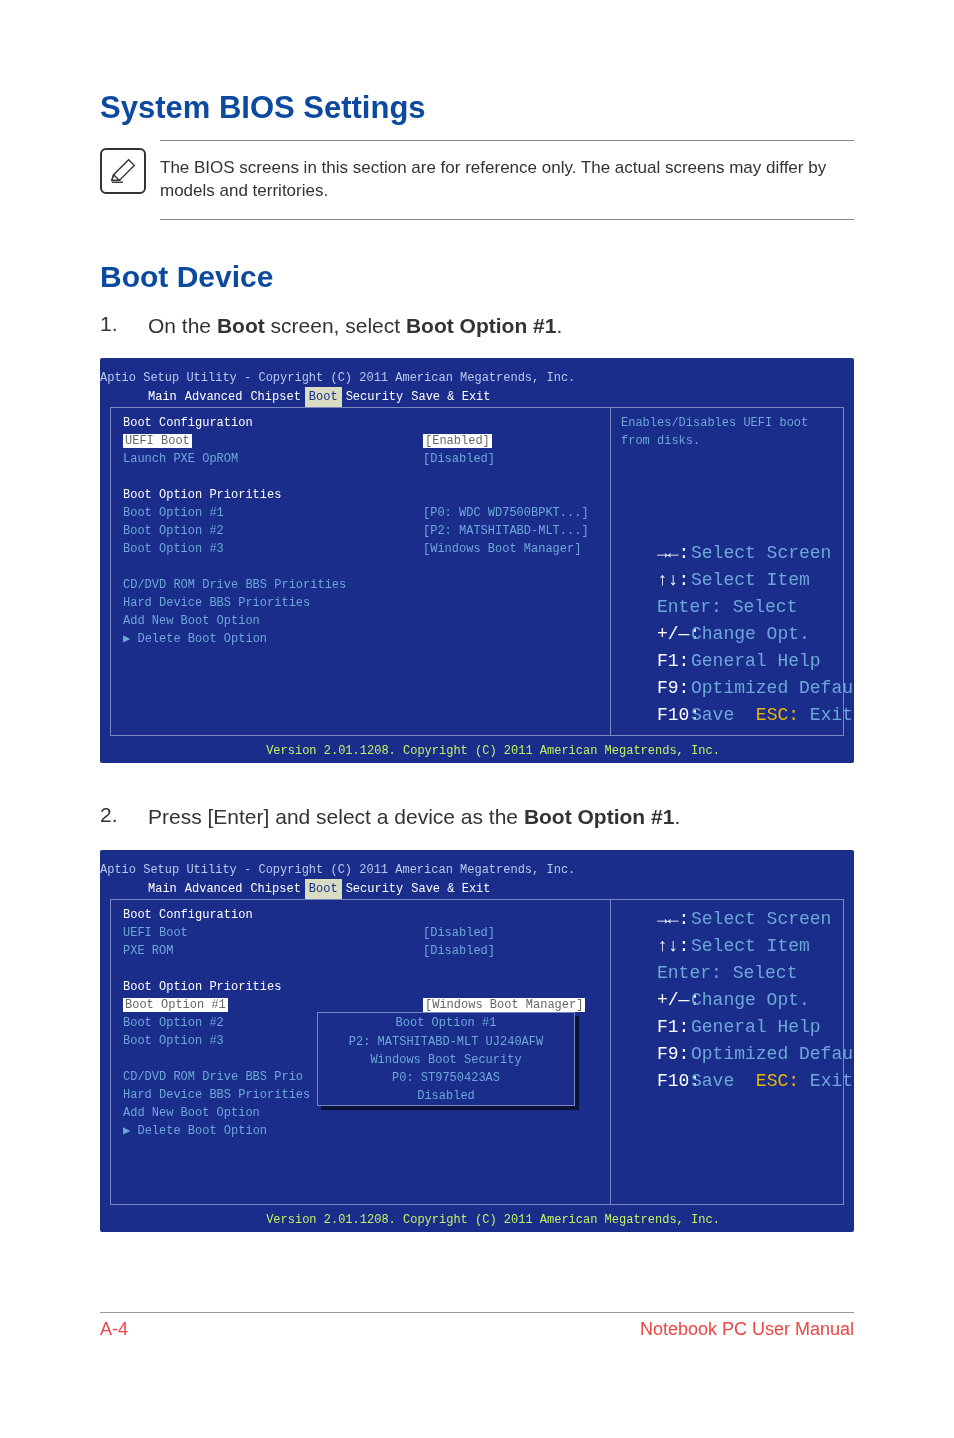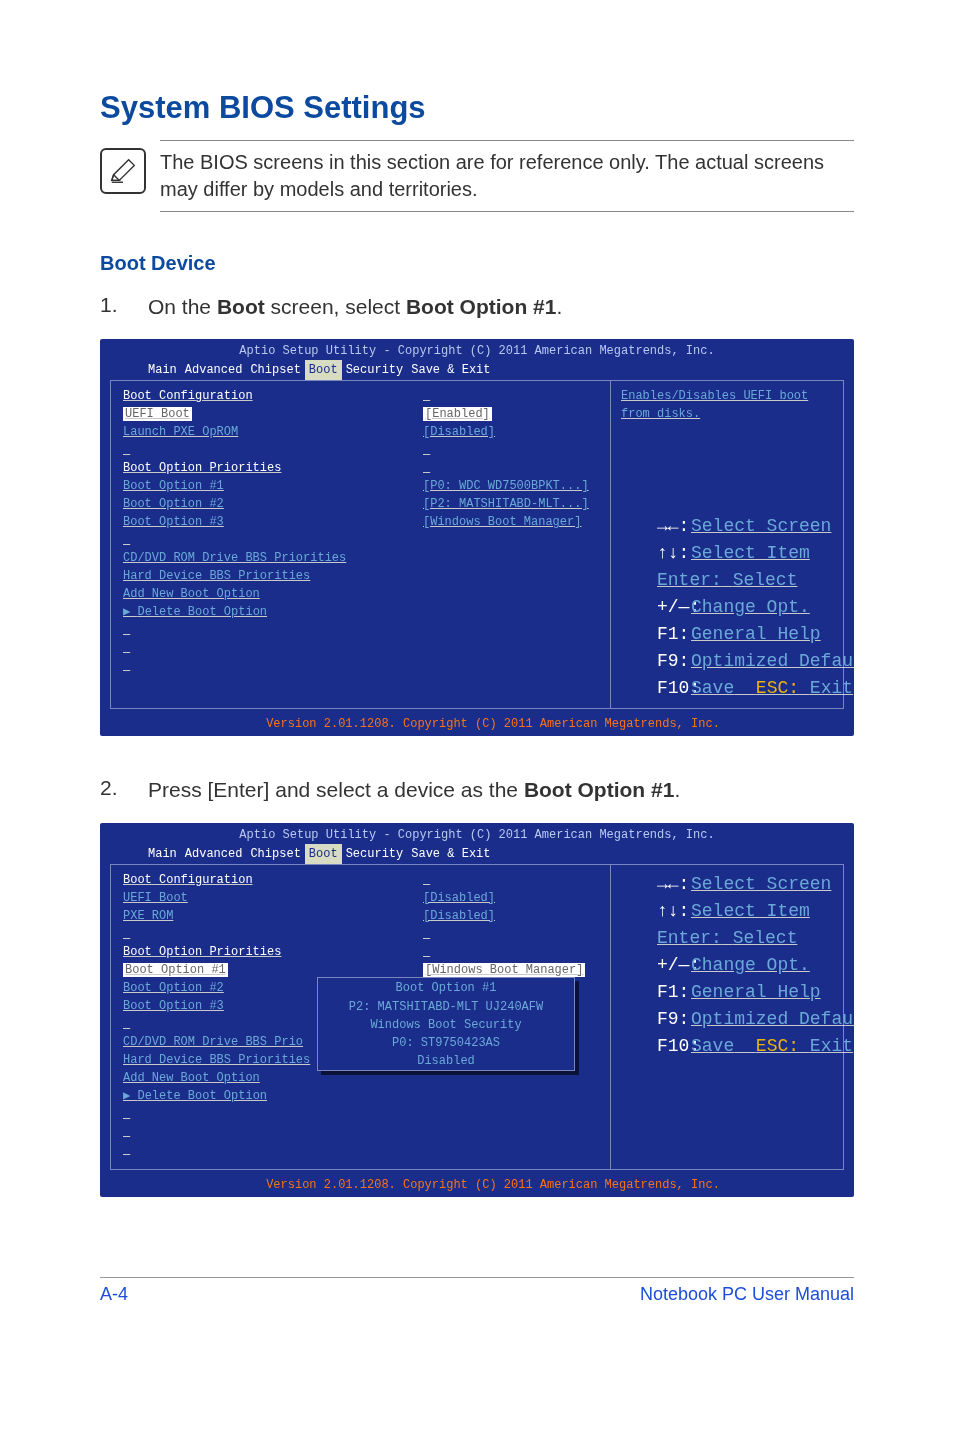--- a/index.html
+++ b/index.html
@@ -32,27 +32,27 @@
     display: flex;
     align-items: center;
     justify-content: center;
     flex-shrink: 0;
     margin-top: 8px;
   }
   .note-icon svg { width: 30px; height: 30px; }
   .note-text {
     border-top: 1px solid #888;
     border-bottom: 1px solid #888;
-    padding: 8px 0;
-    font-size: 20px;
+    padding: 16px 0;
+    font-size: 17px;
     line-height: 1.35;
   }
   h2 {
     color: #0b4a9e;
-    font-size: 20px;
+    font-size: 30px;
     font-weight: 700;
     margin-bottom: 18px;
   }
   .step {
     display: flex;
     gap: 28px;
     font-size: 21px;
     margin-bottom: 18px;
   }
   .step-num { width: 20px; }
@@ -65,36 +65,35 @@
     color: #c9c9c9;
     font-family: "Courier New", monospace;
     font-size: 12px;
     line-height: 1.5;
     border-radius: 2px;
     margin-bottom: 40px;
     overflow: hidden;
   }
   .bios-header {
     color: #b8c8f0;
-    text-align: center;
-    padding: 3px 0 0 0;
+    text-align: left;
+    padding: 11px 0 0 0;
     font-size: 12px;
   }
   .bios-tabs {
     display: flex;
     padding: 0 18px 0 44px;
     color: #fff;
     font-size: 12px;
   }
   .bios-tabs .tab { padding: 1px 4px; }
   .bios-tabs .active { background: #d8dcc2; color: #1a2d8a; }
   .bios-body {
     display: flex;
     padding: 0;
-    text-decoration: underline;
   }
   .bios-main {
     flex: 1;
     border: 1px solid #7a86c0;
     border-right: none;
     margin: 0 0 6px 10px;
     padding: 6px 12px 10px 12px;
     display: flex;
     position: relative;
   }
@@ -107,21 +106,21 @@
     padding: 6px 10px;
     color: #6ba8d8;
     display: flex;
     flex-direction: column;
   }
   .bios-side-top { flex: 0 0 auto; margin-bottom: 90px; }
   .bios-side-nav { font-size: 18px; margin-left: 36px; }
   .bios-side-nav .k { color: #fff; display: inline-block; width: 34px; }
   .bios-side-nav .row { white-space: nowrap; }
   .bios-footer {
-    color: #f97316;
+    color: #bef264;
     text-align: center;
     padding-bottom: 3px;
     font-size: 12px;
     padding-left: 32px;
   }
   .white { color: #eab308; }
   .cyan  { color: #6ba8d8; }
   .hl { background: #fff; color: #666; padding: 0 2px; }
   .section-title { color: #fff; margin: 2px 0; }
   .item { margin: 0; white-space: nowrap; }
@@ -147,21 +146,21 @@
   }
   .popup-item { padding: 0 8px; text-align: center; }
 
   .page-footer {
     display: flex;
     justify-content: space-between;
     border-top: 1px solid #999;
     margin-top: 80px;
     padding-top: 6px;
     font-size: 18px;
-    color: #1d4ed8;
+    color: #ef4444;
   }
 </style>
 </head>
 <body>
 
 <h1>System BIOS Settings</h1>
 
 <div class="note-row">
   <div class="note-icon">
     <svg viewBox="0 0 32 32">

